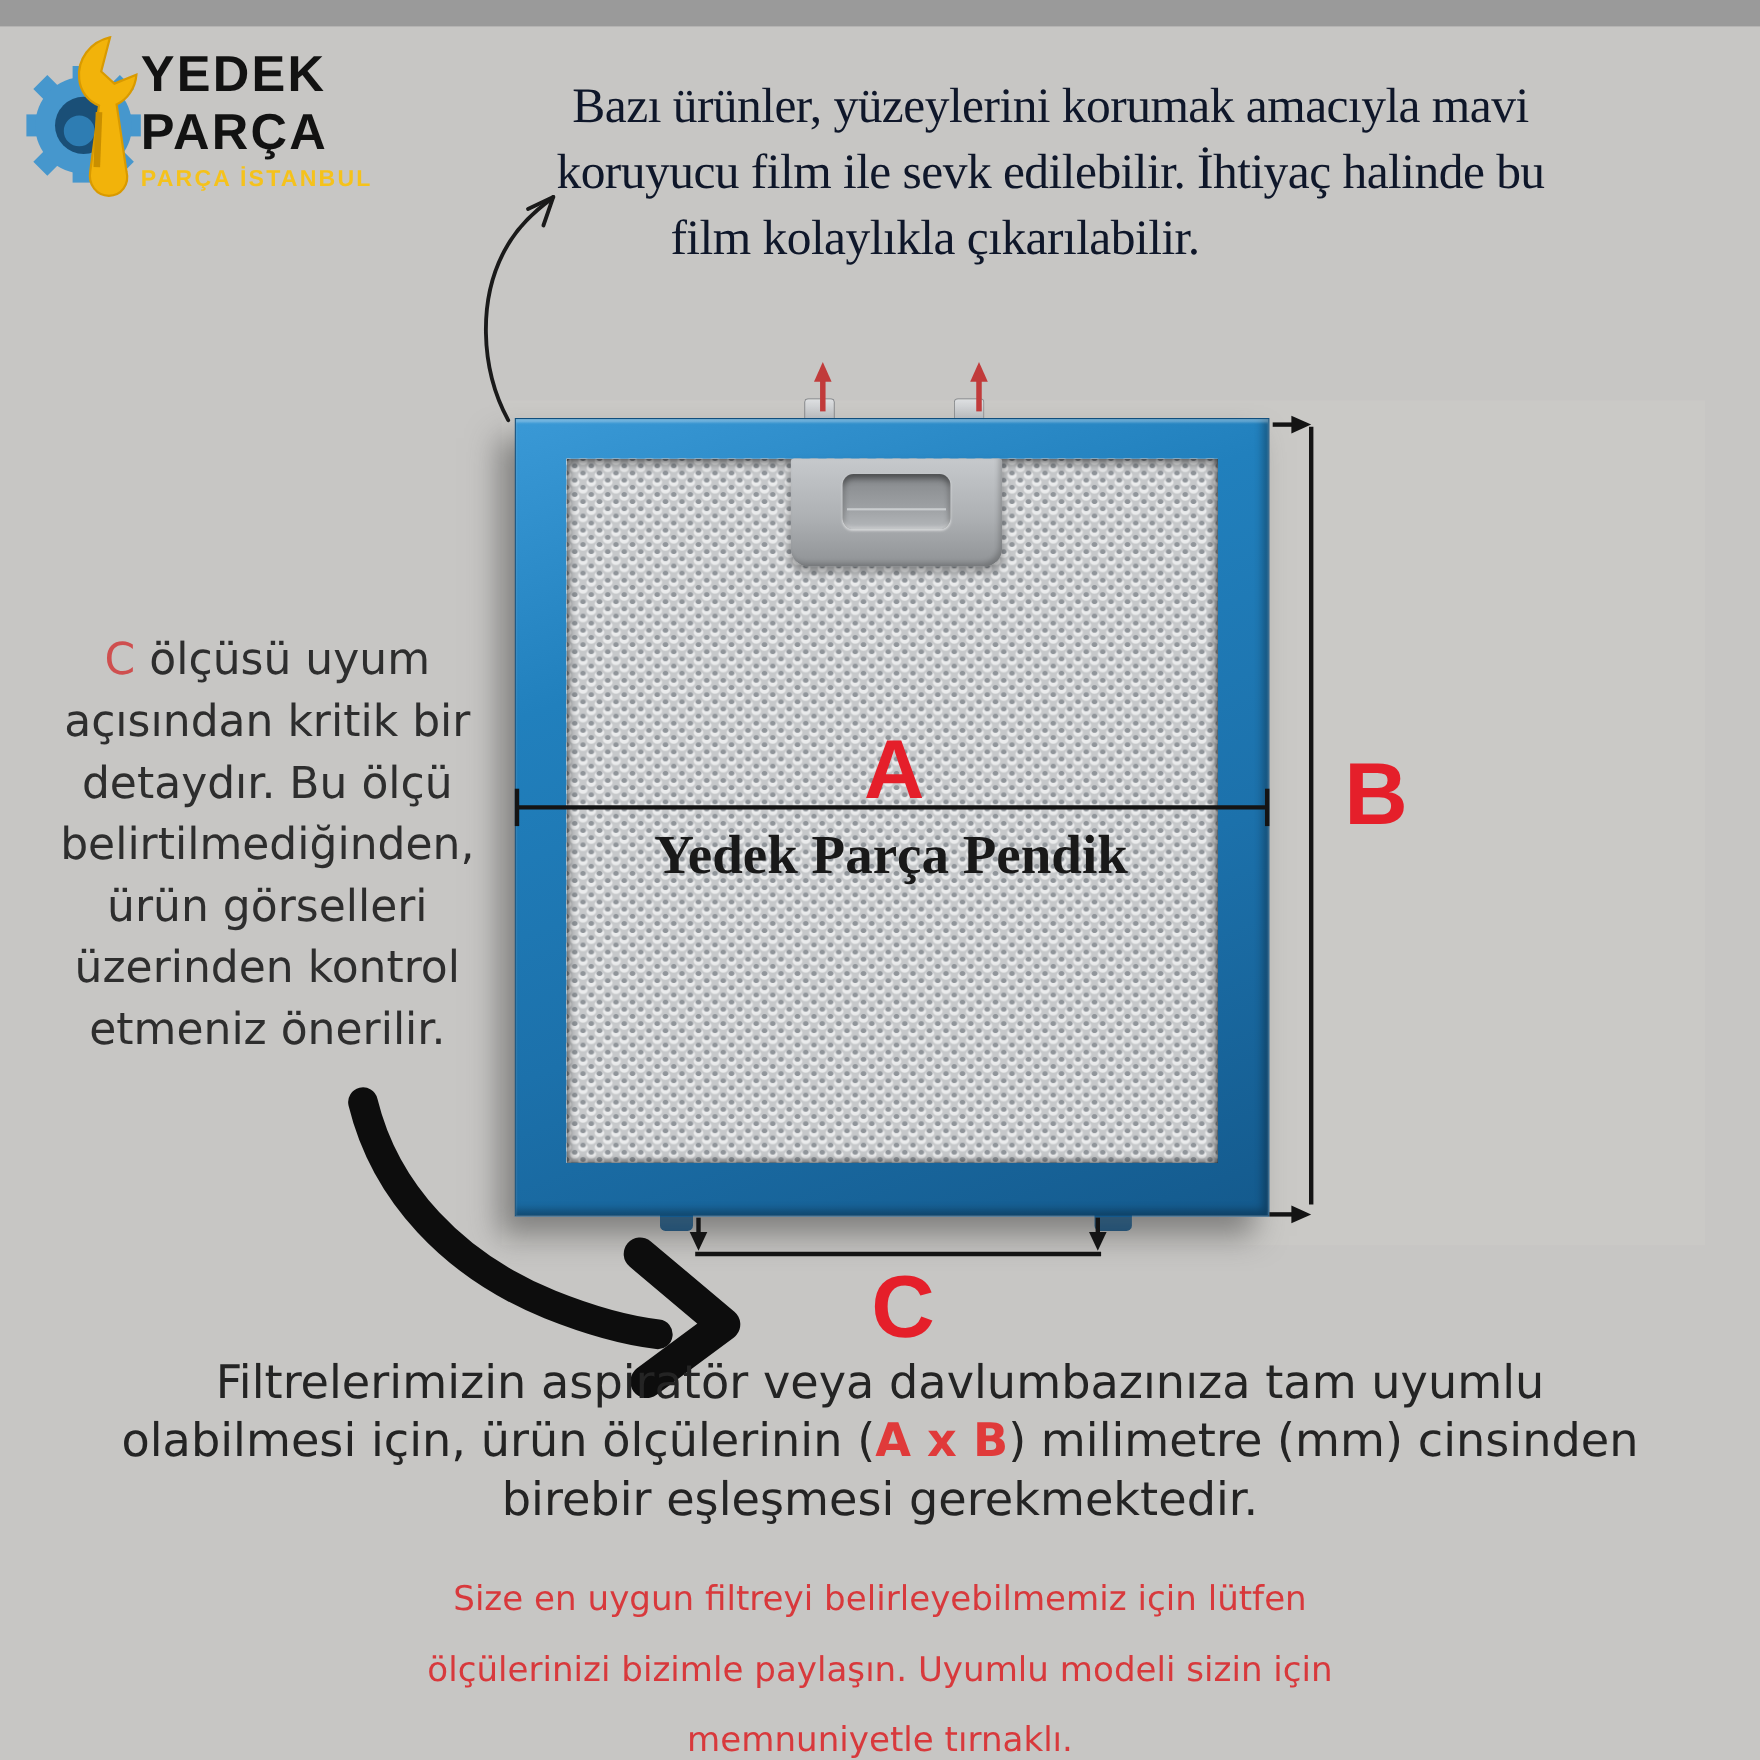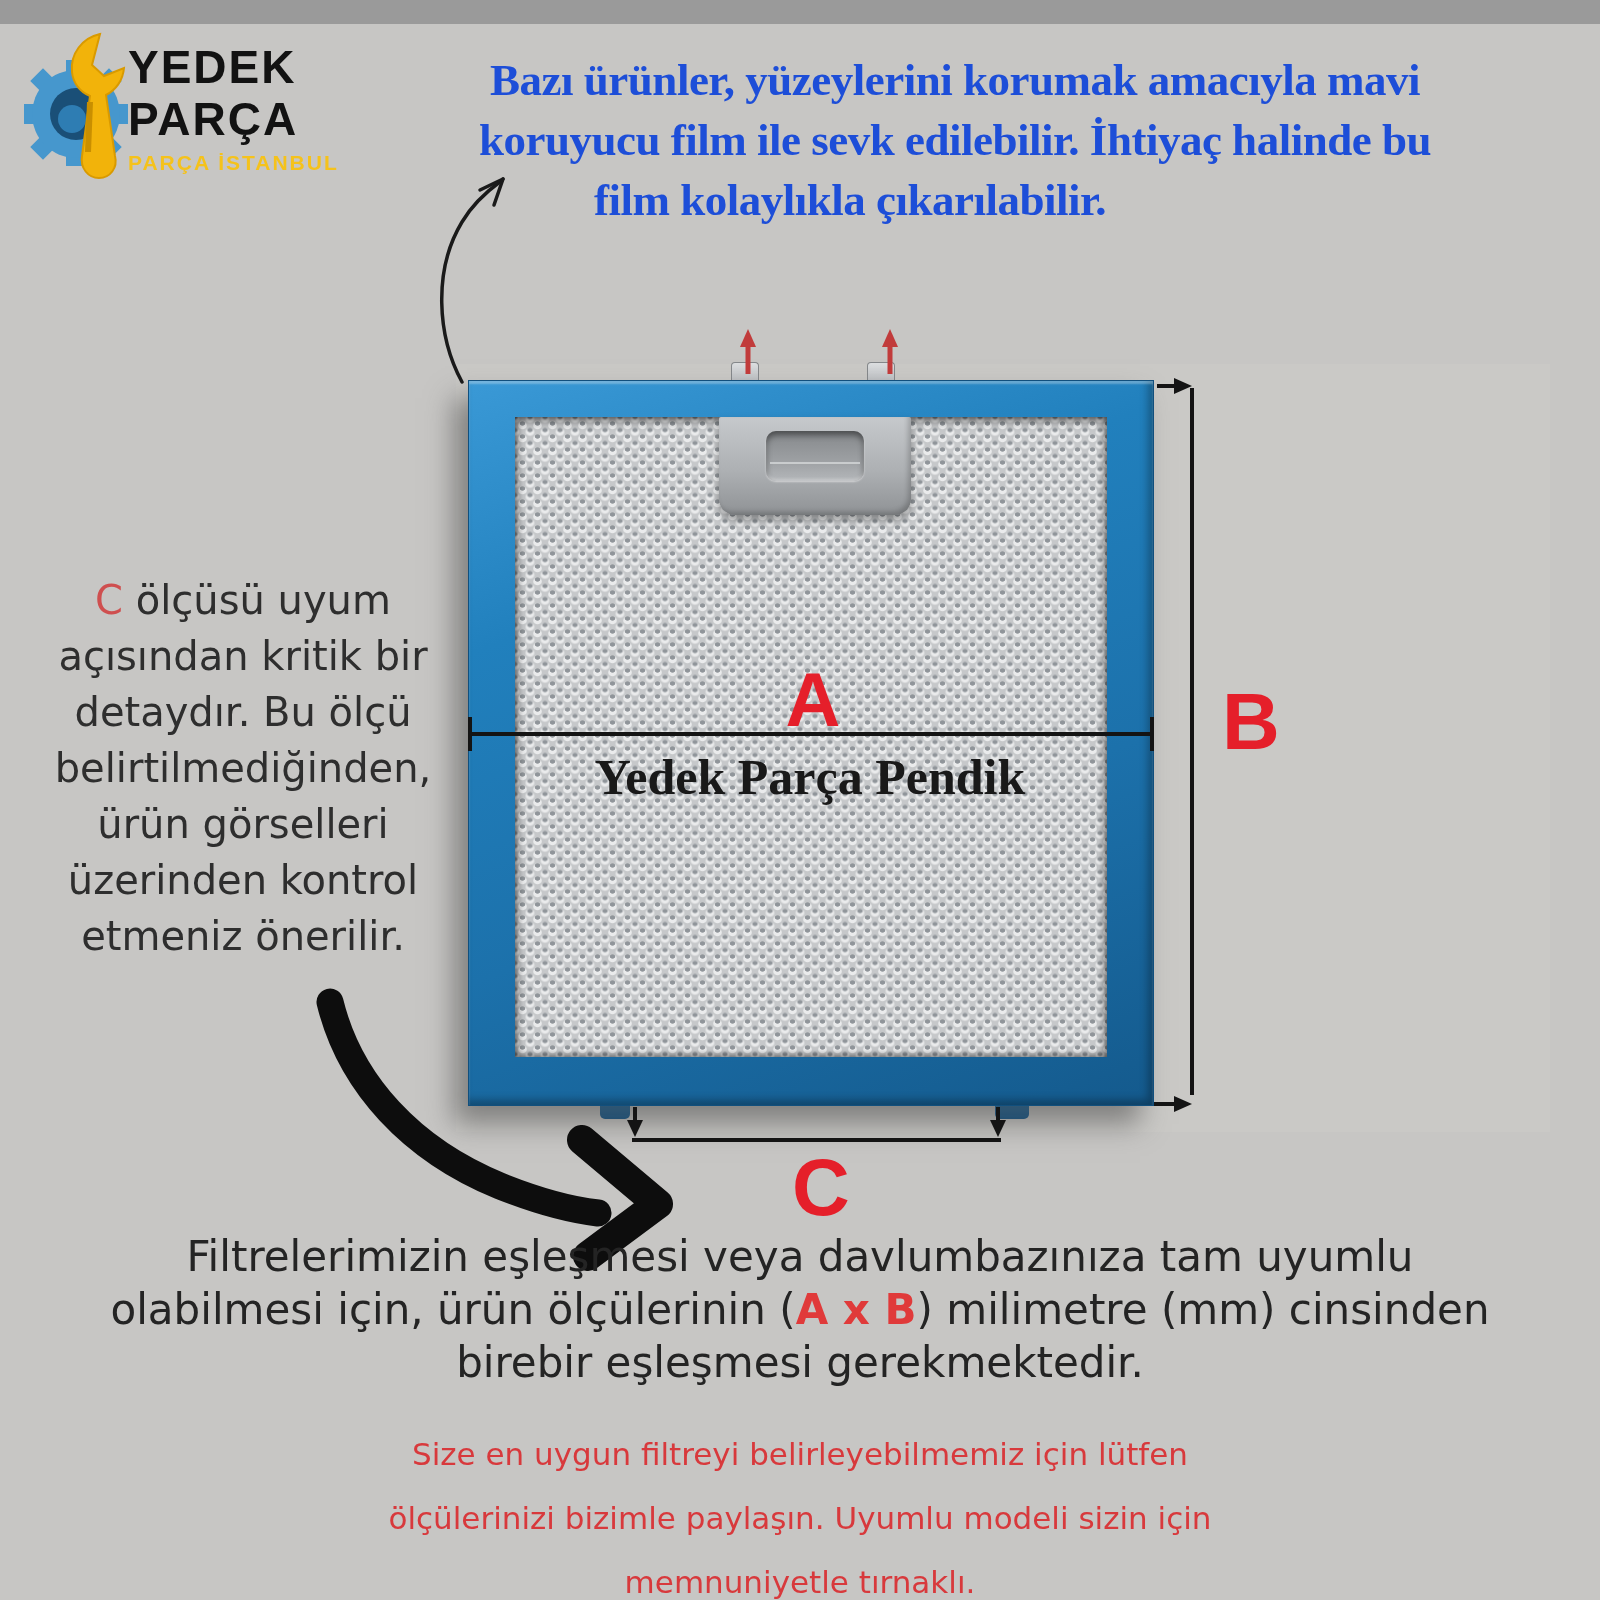--- a/index.html
+++ b/index.html
@@ -11,22 +11,22 @@
   }
   .abs{position:absolute;}
   
   .logo-text{left:128px;top:20px;line-height:1;}
   .logo-word{font-family:"Liberation Sans",sans-serif;font-weight:bold;
     font-size:46px;color:#121212;letter-spacing:2px;}
   .logo-word+.logo-word{margin-top:6px;}
   .logo-tag{margin-top:10px;font-family:"Liberation Sans",sans-serif;font-weight:bold;
     font-size:21px;color:#f5c21b;letter-spacing:2px;}
   
-  .headline{left:330px;top:26px;width:1250px;text-align:center;
-    font-family:"Liberation Serif",serif;font-weight:bold;color:#1d4ed8;
+  .headline{left:330px;top:42px;width:1250px;text-align:center;
+    font-family:"Liberation Serif",serif;font-weight:normal;color:#0f172a;
     font-size:45px;line-height:60px;letter-spacing:-0.5px;}
   .headline .hl3{transform:translateX(-105px);}
   
   .tab-note{left:400px;top:238px;width:780px;text-align:center;
     font-size:26px;line-height:36px;color:#2b2b2b;}
   .soft-red{color:#cf4f4f;}
   
   .left-note{left:24px;top:548px;width:438px;text-align:center;
     font-size:40px;line-height:56px;color:#2e2e2e;}
   
@@ -201,21 +201,21 @@
       <line x1="632" y1="1116" x2="1001" y2="1116" stroke="#141414" stroke-width="4"></line>
     </g>
 
     <g stroke="#0d0d0d" fill="none" stroke-linecap="round" stroke-linejoin="round">
       <path d="M330 978 C 350 1060 412 1126 500 1162 C 540 1178 572 1186 598 1189" stroke-width="27"></path>
       <path d="M582 1116 L658 1180 L588 1232" stroke-width="30"></path>
     </g>
   </svg>
 
   <div class="abs fit-note">
-    <div>Filtrelerimizin eşleşmesi veya davlumbazınıza tam uyumlu</div>
+    <div>Filtrelerimizin aspiratör veya davlumbazınıza tam uyumlu</div>
     <div><span>olabilmesi için, ürün ölçülerinin (</span><span class="fit-red">A x B</span><span>) milimetre (mm) cinsinden</span></div>
     <div>birebir eşleşmesi gerekmektedir.</div>
   </div>
 
   <div class="abs cta-note">
     <div>Size en uygun filtreyi belirleyebilmemiz için lütfen</div>
     <div>ölçülerinizi bizimle paylaşın. Uyumlu modeli sizin için</div>
     <div>memnuniyetle tırnaklı.</div>
   </div>
 

